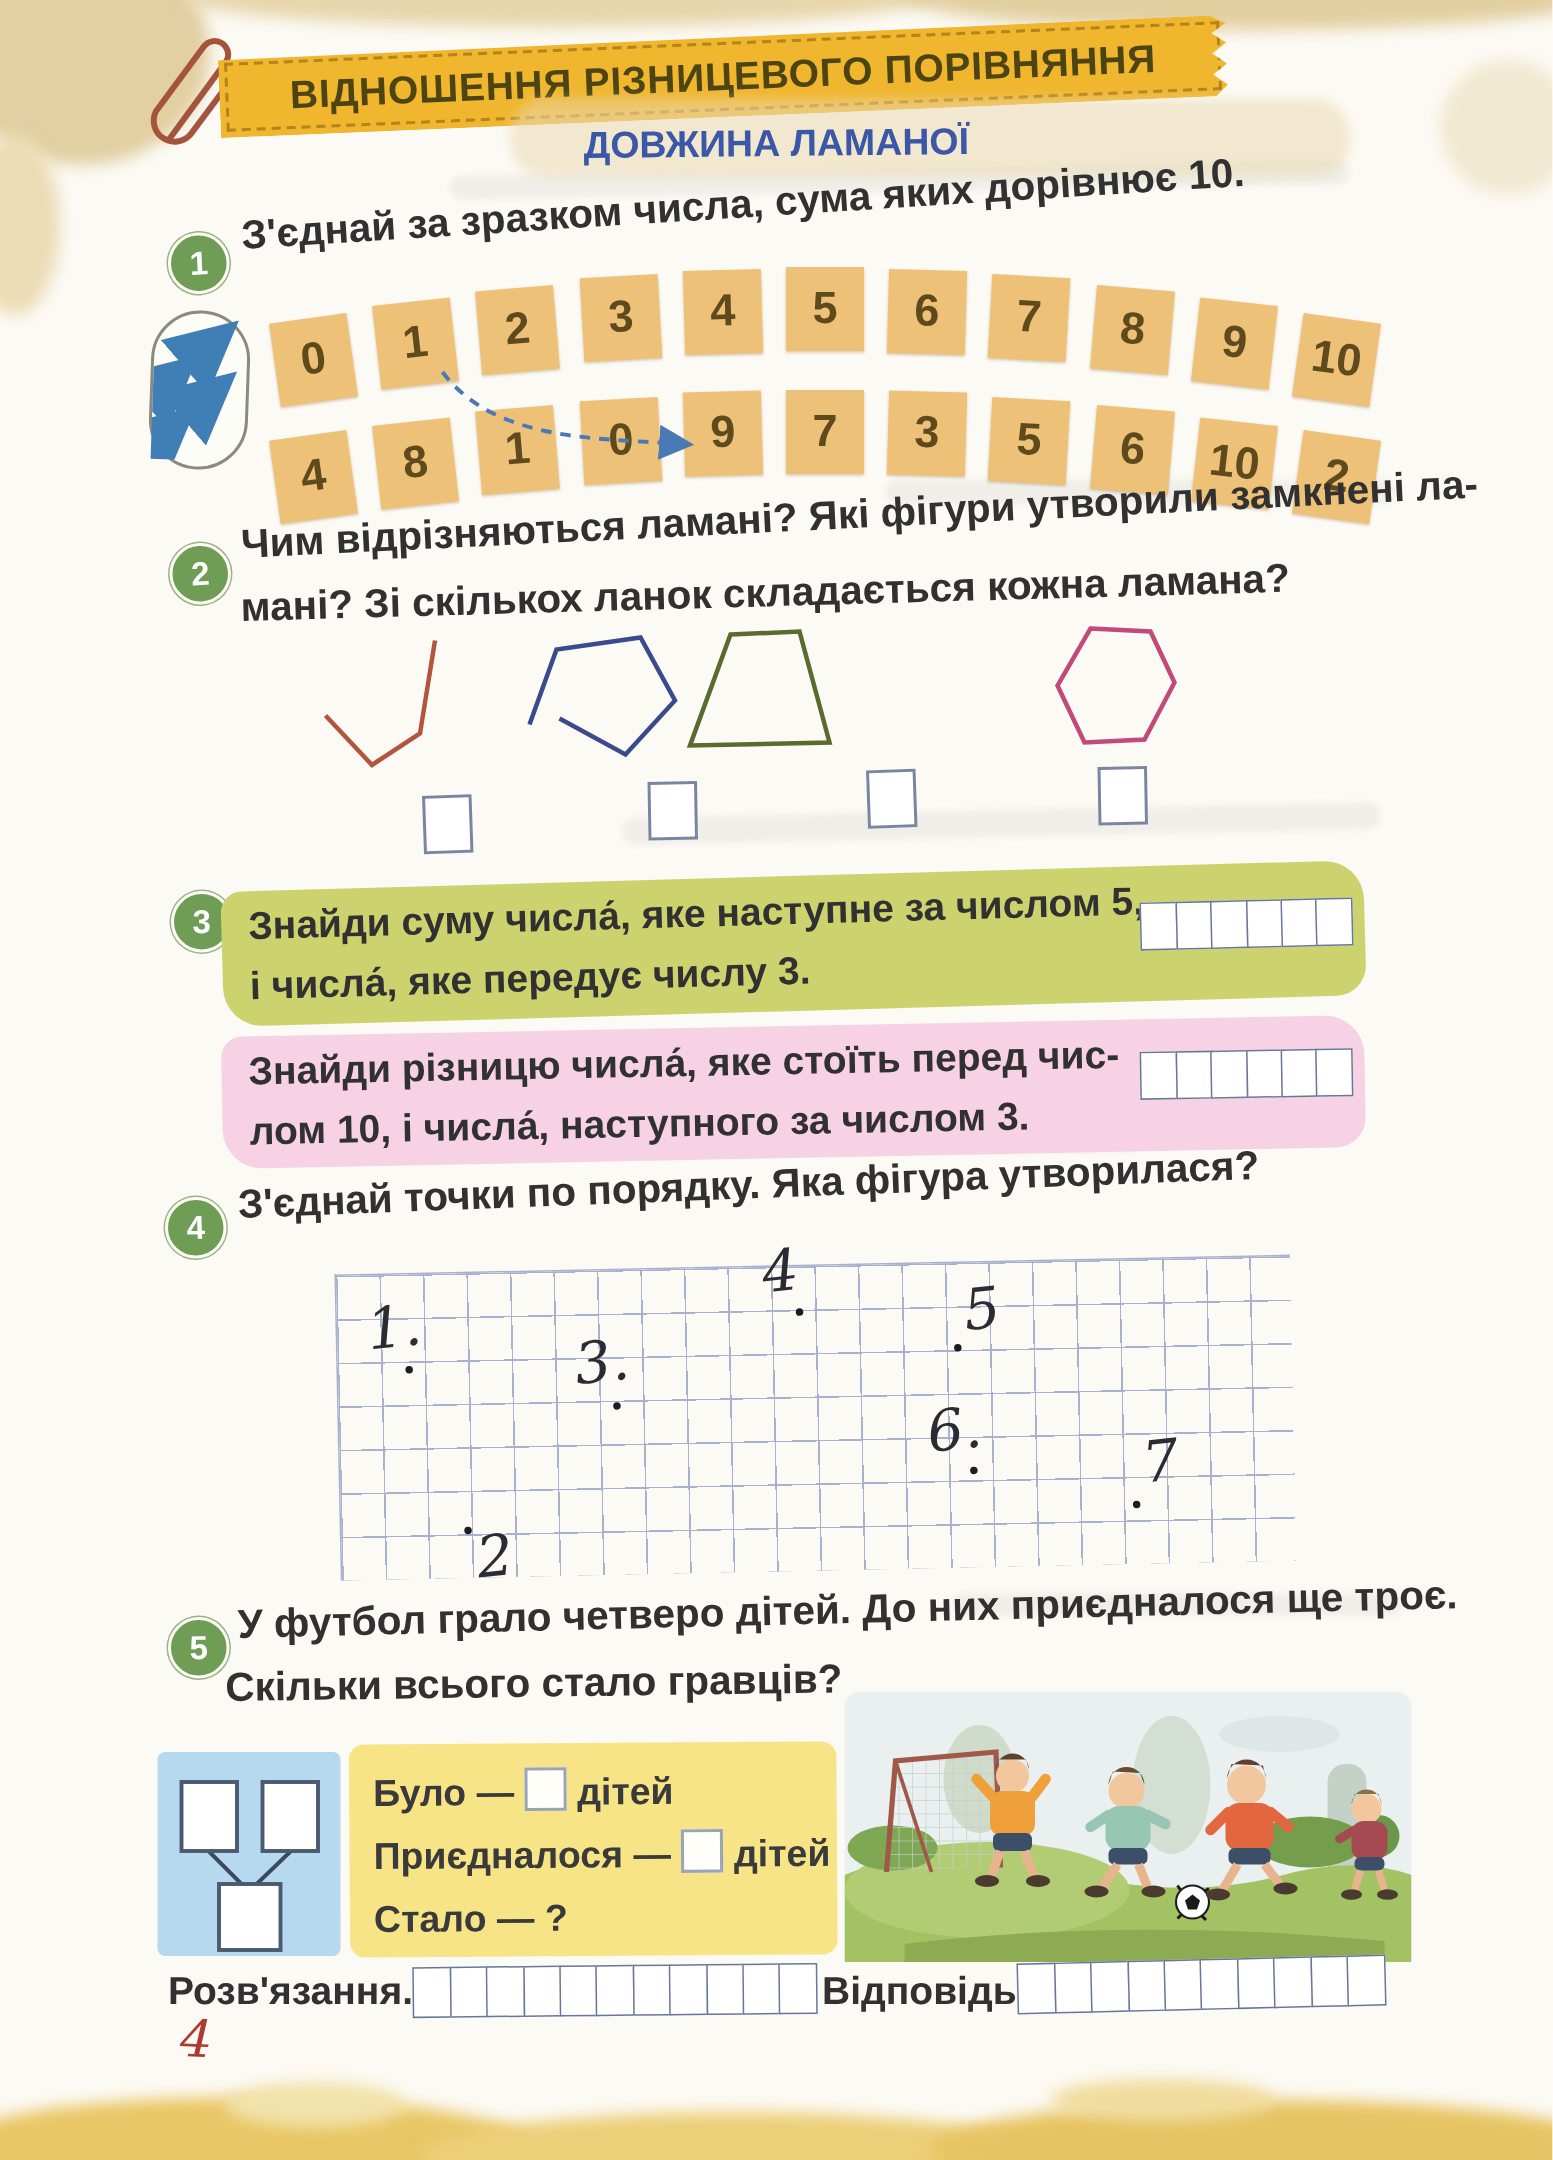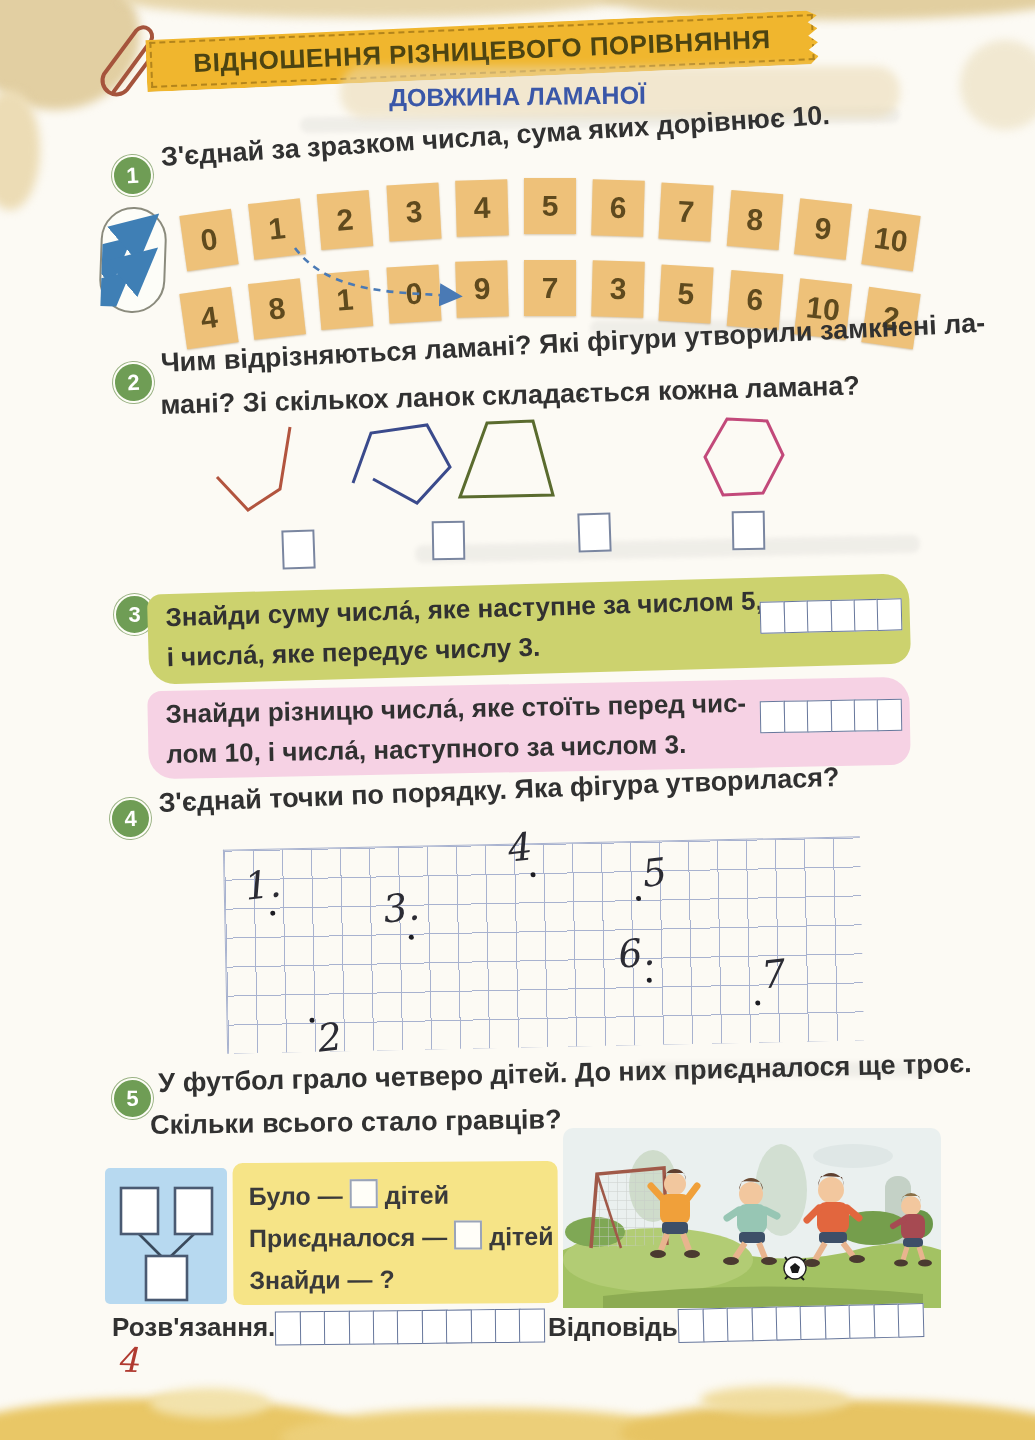--- a/index.html
+++ b/index.html
@@ -216,21 +216,21 @@
       <line x1="89" y1="66" x2="64" y2="90" stroke="#3a4a5c" stroke-width="2.6"></line>
       <rect x="16" y="20" width="37" height="46" fill="#fff" stroke="#4a5a72" stroke-width="2.6"></rect>
       <rect x="70" y="20" width="37" height="46" fill="#fff" stroke="#4a5a72" stroke-width="2.6"></rect>
       <rect x="41" y="88" width="41" height="44" fill="#fff" stroke="#4a5a72" stroke-width="2.6"></rect>
     </svg>
   </div>
 
   <div class="yellow-box">
     <div class="ln"><span>Було —</span><span class="inline-sq"></span><span>дітей</span></div>
     <div class="ln"><span>Приєдналося —</span><span class="inline-sq"></span><span>дітей</span></div>
-    <div class="ln"><span>Знайди — ?</span></div>
+    <div class="ln"><span>Стало — ?</span></div>
   </div>
 
   <svg class="illu" viewBox="0 0 378 180">
     <defs>
       <pattern id="net" width="9" height="9" patternUnits="userSpaceOnUse">
         <path d="M0,0 L0,9 M0,0 L9,0" stroke="#c8ccc8" stroke-width="1"></path>
       </pattern>
     </defs>
     <rect x="0" y="0" width="378" height="180" rx="10" fill="#eaf0ef"></rect>
     <ellipse cx="218" cy="62" rx="26" ry="46" fill="#d2dfd2"></ellipse>

